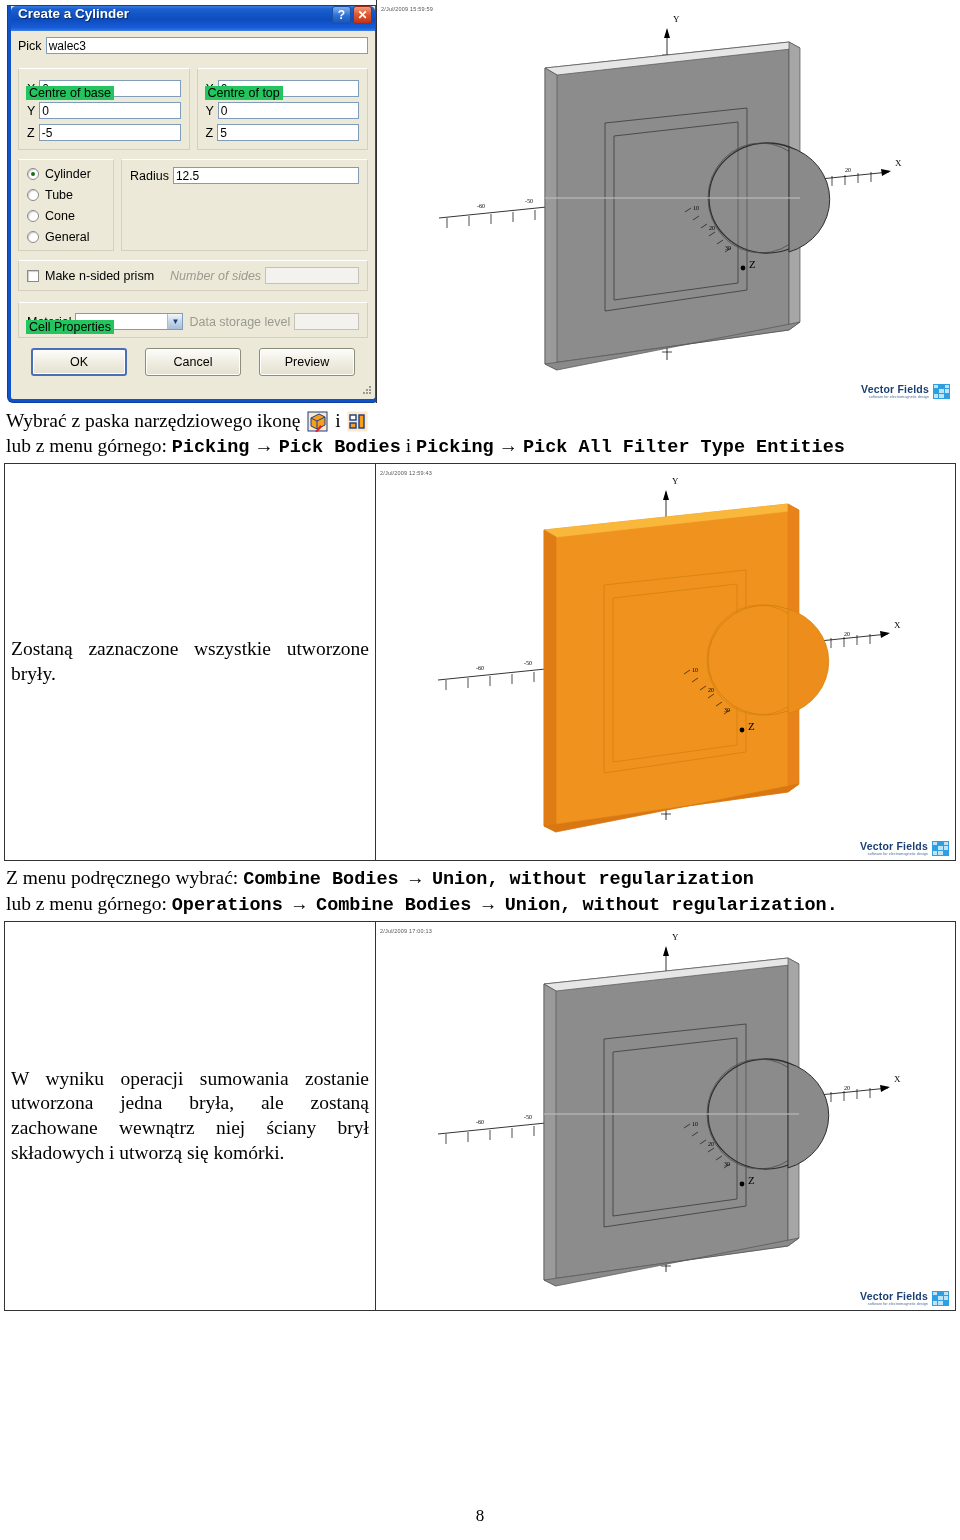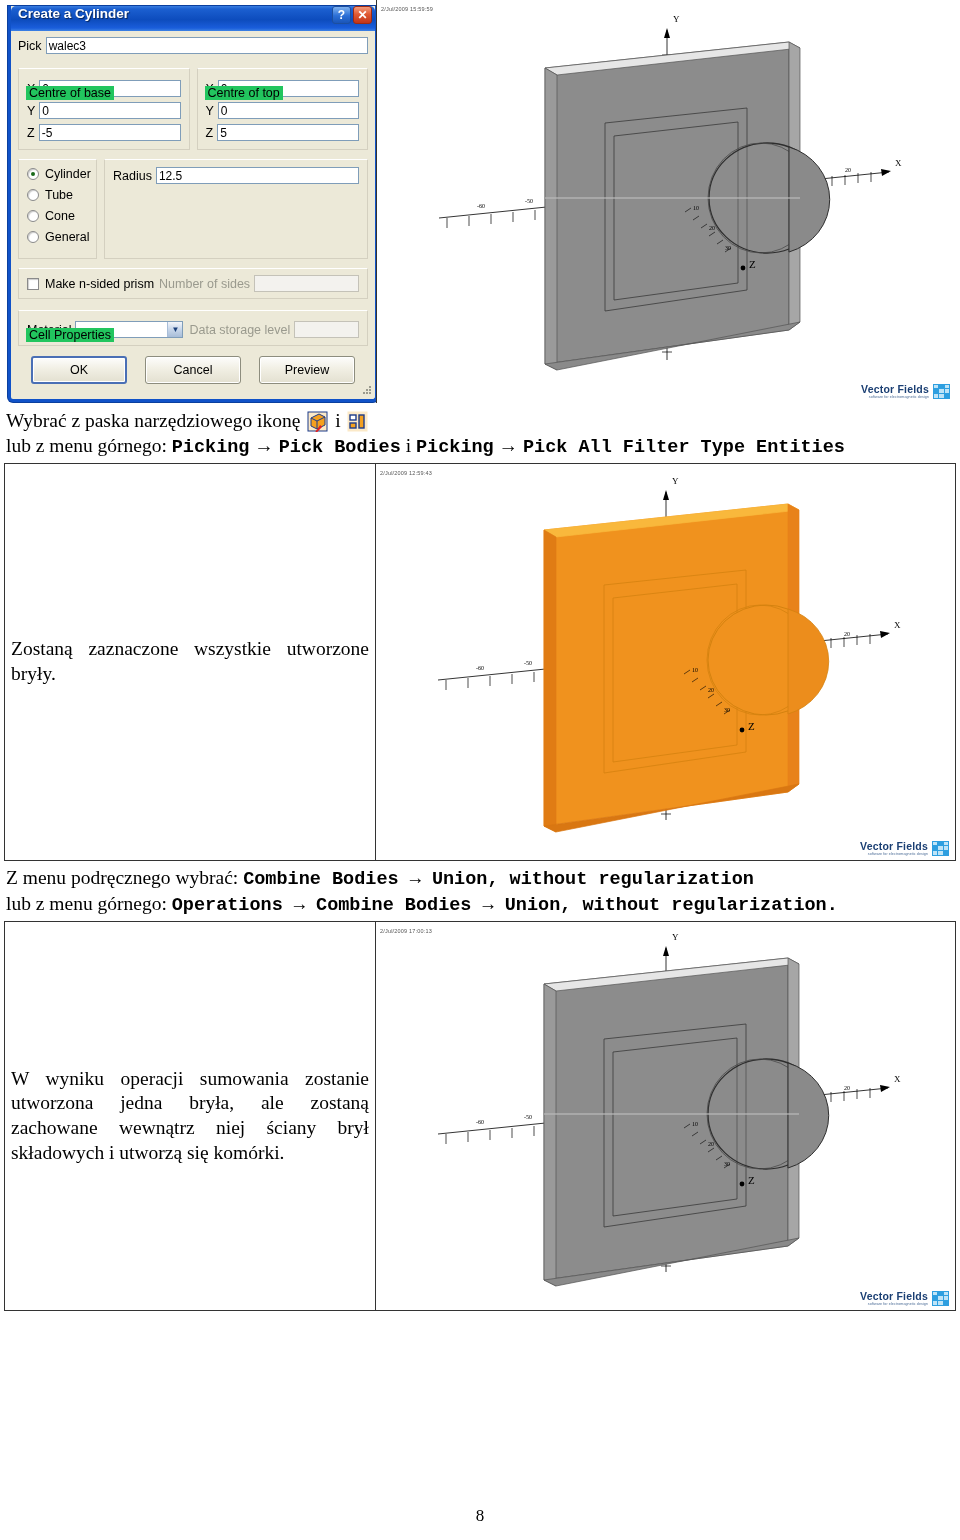--- a/index.html
+++ b/index.html
@@ -252,21 +252,21 @@
                 </div>
                 <div class="field-row" style="margin-bottom:0;">
                   <span class="lbl">Z</span>
                   <span class="txtbox" style="flex:1;">5</span>
                 </div>
               </div>
             </div>
 
             <div style="display:flex; gap:7px; margin-top:9px;">
 
-              <div style="border:1px solid #d4d0c0; border-top-color:#fff; padding:7px 8px 12px 8px; width:79px;">
+              <div style="border:1px solid #d4d0c0; border-top-color:#fff; padding:7px 8px 4px 8px; width:96px;">
                 <div class="radio-row">
                   <span class="radio on"></span>
                   <span class="radio-lbl">Cylinder</span>
                 </div>
                 <div class="radio-row">
                   <span class="radio"></span>
                   <span class="radio-lbl">Tube</span>
                 </div>
                 <div class="radio-row">
                   <span class="radio"></span>
@@ -283,21 +283,21 @@
                   <span class="lbl">Radius</span>
                   <span class="txtbox" style="flex:1;">12.5</span>
                 </div>
               </div>
             </div>
 
             <div style="border:1px solid #d4d0c0; border-top-color:#fff; padding:6px 8px; margin-top:9px;">
               <div class="field-row" style="margin-bottom:0;">
                 <span class="checkbox"></span>
                 <span class="lbl">Make n-sided prism</span>
-                <span class="lbl-dim" style="margin-left:1px;">Number of sides</span>
+                <span class="lbl-dim" style="margin-left:12px;font-style:italic;">Number of sides</span>
                 <span class="txtbox dim" style="flex:1;"></span>
               </div>
             </div>
 
             <div class="group" style="margin-top:11px; padding:10px 8px 7px 8px;">
               <span class="g-title">Cell Properties</span>
               <div class="field-row" style="margin-bottom:0;">
                 <span class="lbl">Material</span>
                 <span class="combo" style="width:108px;">
                   <span class="combo-arrow">▼</span>

